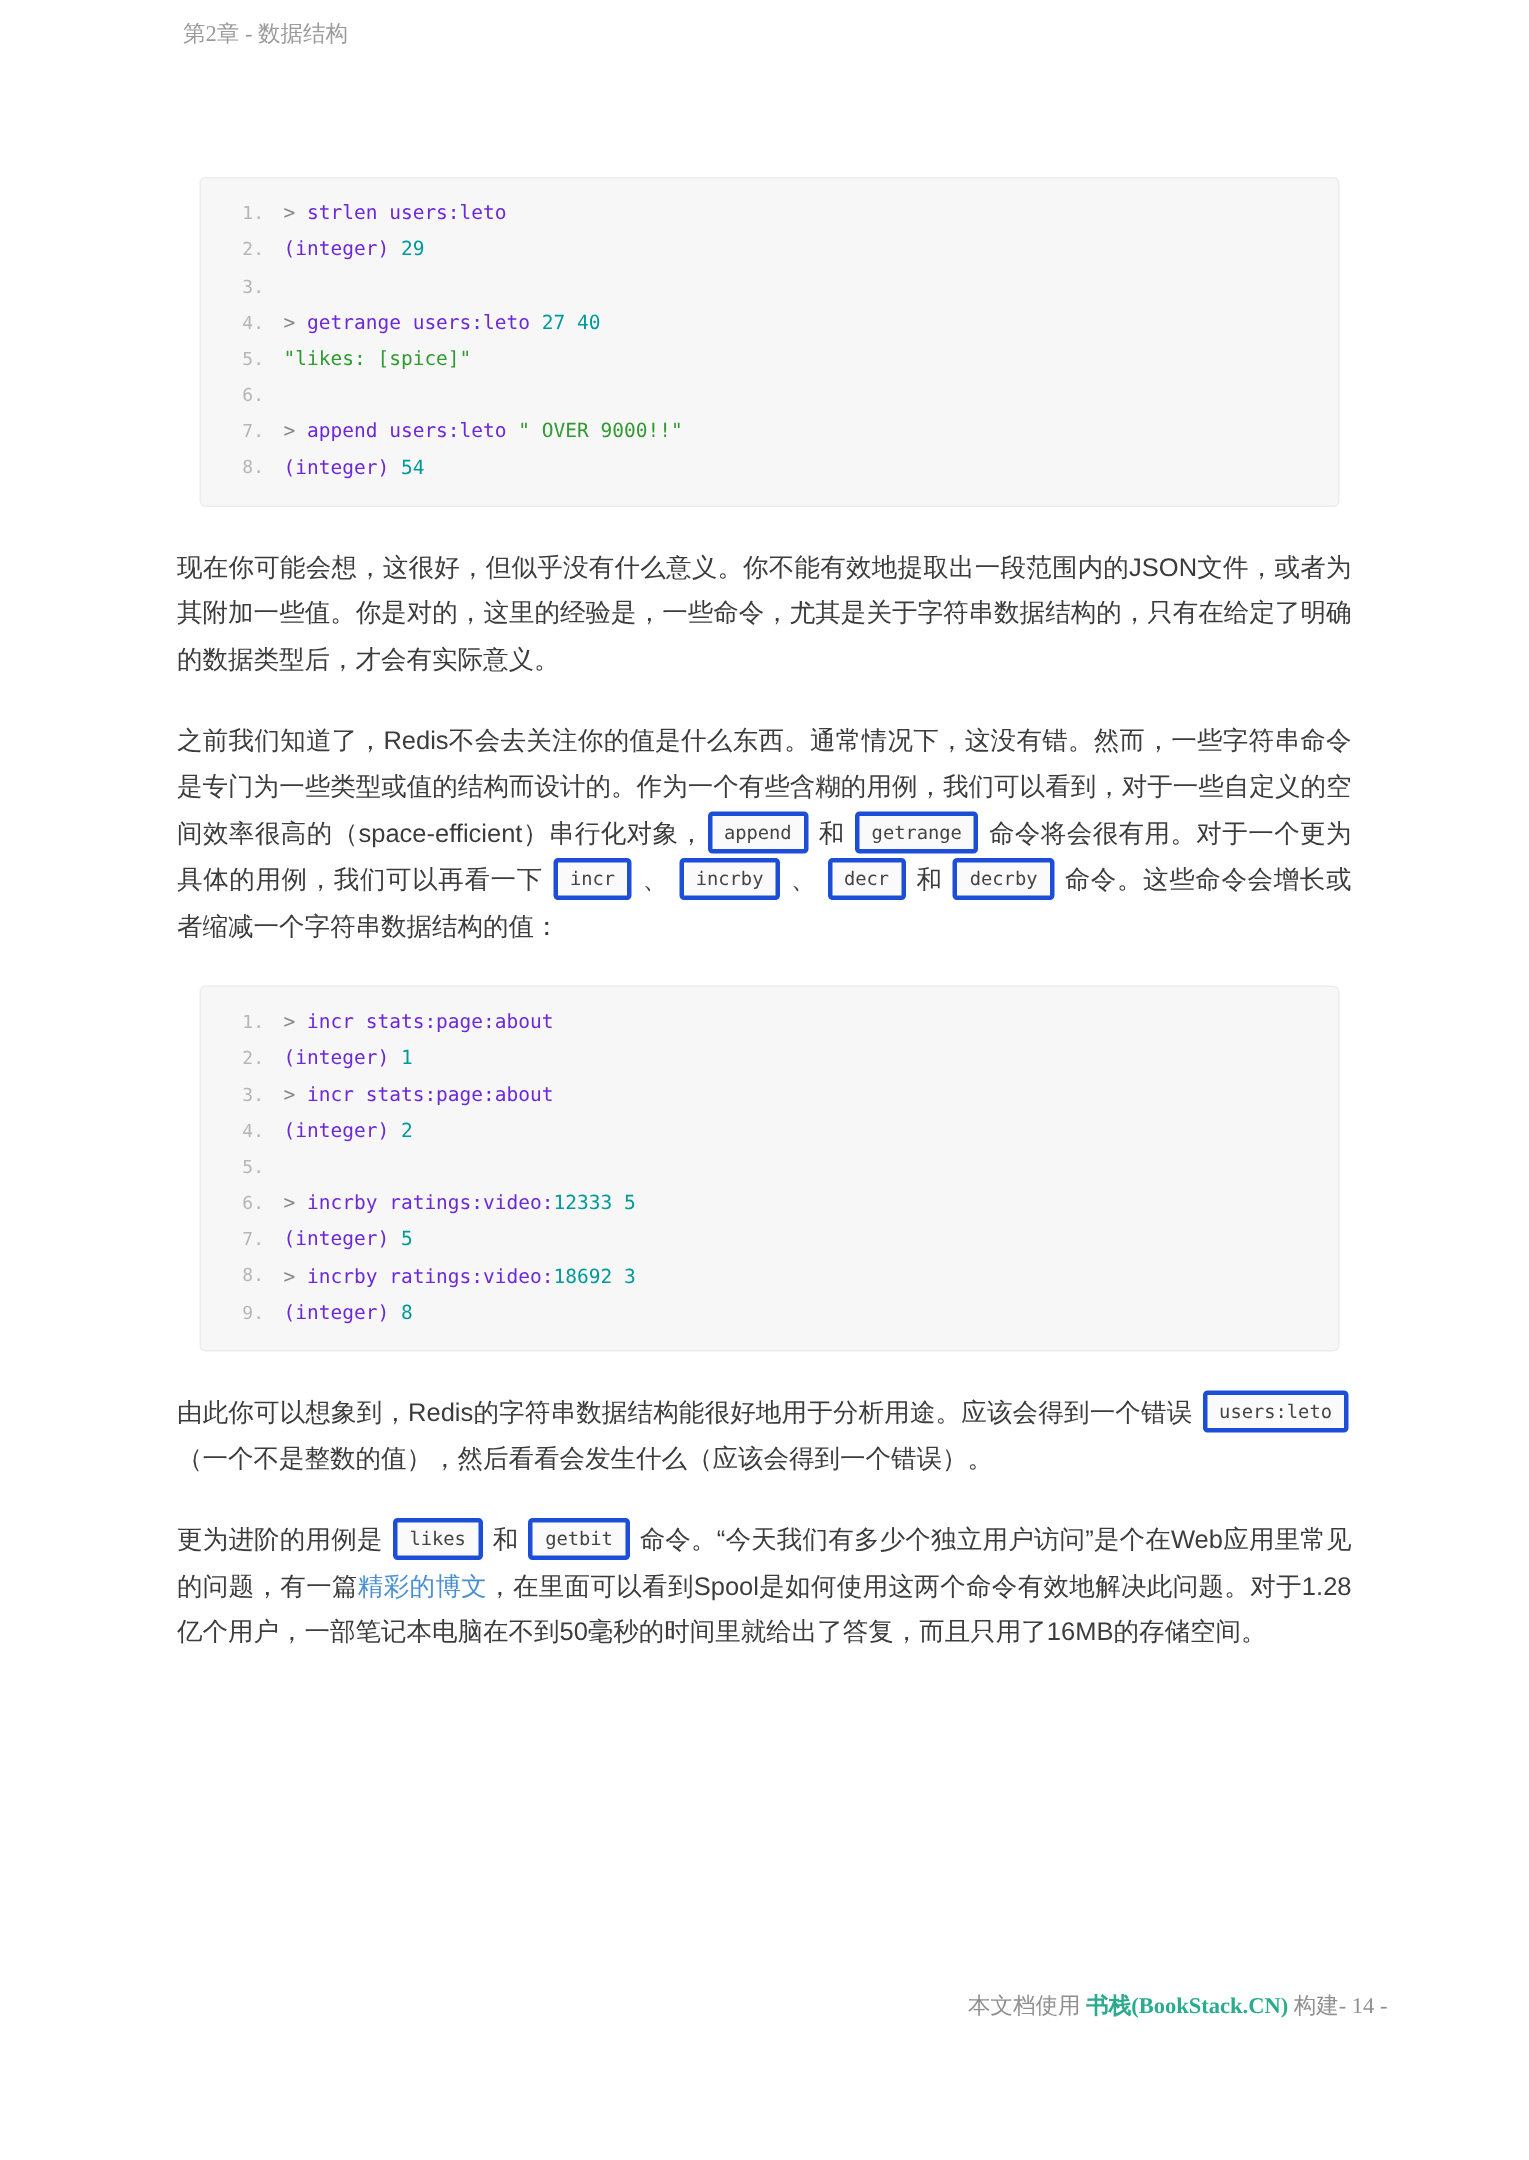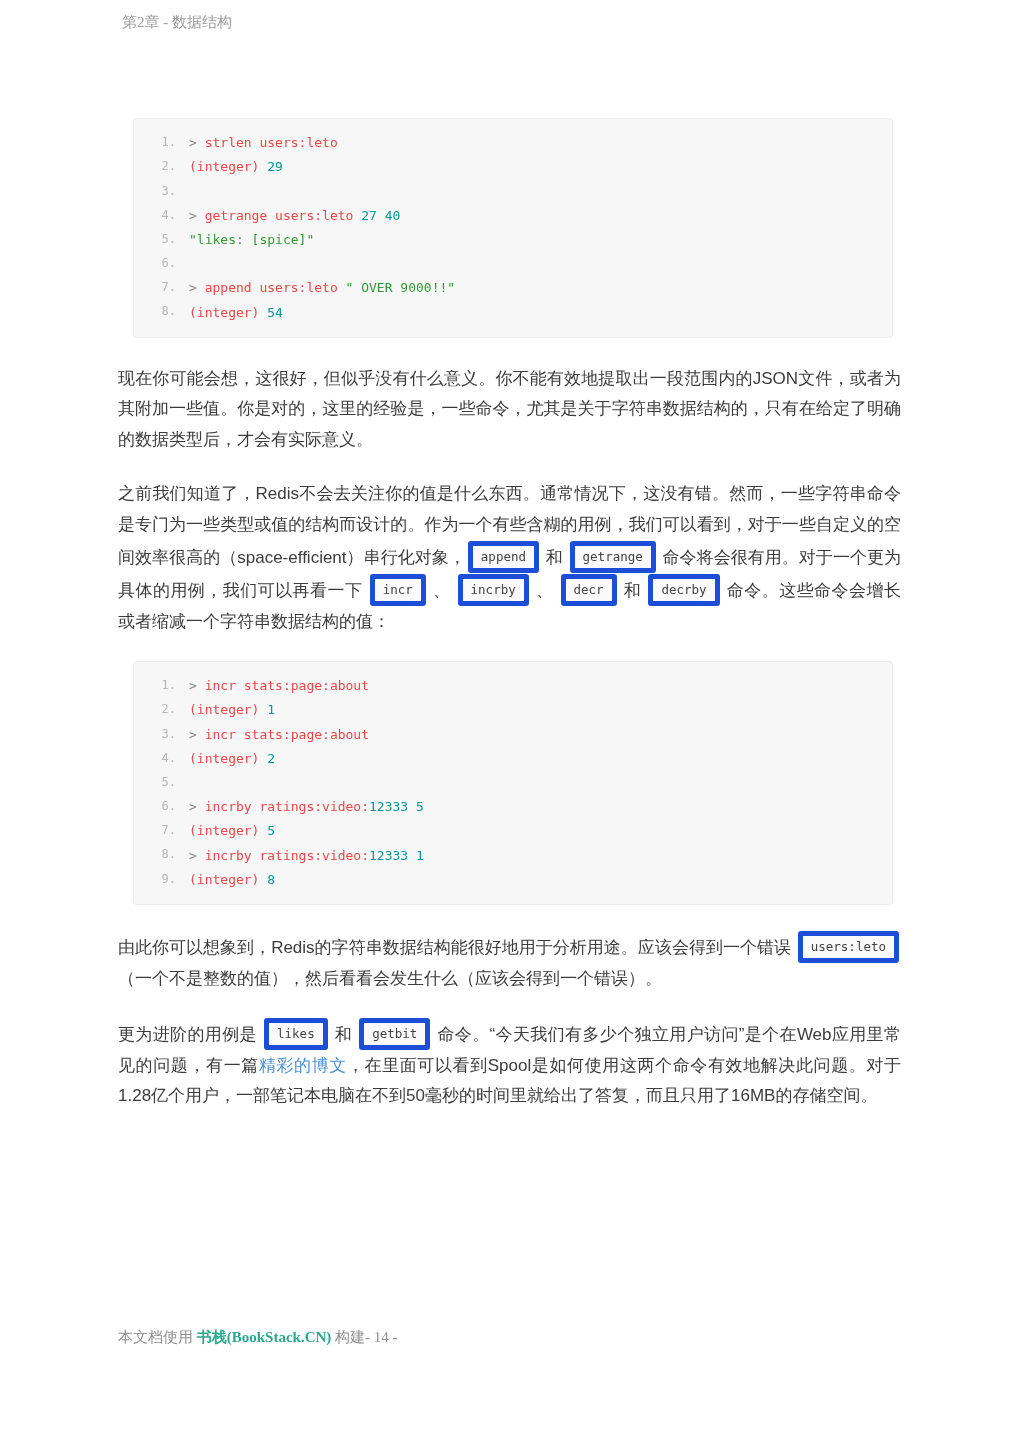--- a/index.html
+++ b/index.html
@@ -20,43 +20,43 @@
     position:absolute; top:118px; left:118px; width:783px;
     color:#3c3c3c; font-size:17px; line-height:1.82;
     text-align:justify;
   }
   .content p { margin:0 0 23px 0; }
   .chip {
     display:inline-block;
     font-family:"DejaVu Sans Mono", monospace;
     font-size:12.5px; line-height:1.45;
     padding:2px 8px; margin:0 2px;
-    background:#fafafa; border:5px solid #1d4ed8; border-radius:3px;
+    background:#fafafa; border:3px solid #1d4ed8; border-radius:3px;
     color:#444444; vertical-align:2px; white-space:nowrap;
   }
   .link { color:#4a90d2; text-decoration:none;margin-top:28px; }
   .codeblock {
     box-sizing:border-box;
     width:760px; margin:0 0 26px 15px;
     background:#f7f7f7; border:1px solid #ececec; border-radius:4px;
     padding:12px 16px;
     font-family:"DejaVu Sans Mono", monospace; font-size:13px;
     text-align:left;
   }
   .codeline { height:24.2px; display:flex; align-items:center; white-space:pre; }
   .lineno { flex:none; width:26px; text-align:right; color:#b6b6b6; font-size:12px; margin-right:13px; }
   .linetext .prompt { color:#888888; }
-  .linetext .plain  { color:#ef4444; }
+  .linetext .plain  { color:#6d28d9; }
   .linetext .num    { color:#009999; }
   .linetext .str    { color:#319a31; }
   .doc-footer {
     position:absolute; left:118px; right:118px; top:1328px;
     font-family:"Liberation Serif", serif;
     font-size:15px; color:#8f8f8f;
-    display:flex; justify-content:flex-start; align-items:baseline;
+    display:flex; justify-content:flex-end; align-items:baseline;
   }
   .brand { color:#2bab8e; font-weight:bold; }
 </style>
 </head>
 <body>
 
 <div class="page">
   <div class="doc-header">第2章 - 数据结构</div>
 
   <div class="content" id="content">
@@ -73,21 +73,21 @@
       <p><span>现在你可能会想，这很好，但似乎没有什么意义。你不能有效地提取出一段范围内的JSON文件，或者为其附加一些值。你是对的，这里的经验是，一些命令，尤其是关于字符串数据结构的，只有在给定了明确的数据类型后，才会有实际意义。</span></p>
       <p><span>之前我们知道了，Redis不会去关注你的值是什么东西。通常情况下，这没有错。然而，一些字符串命令是专门为一些类型或值的结构而设计的。作为一个有些含糊的用例，我们可以看到，对于一些自定义的空间效率很高的（space-efficient）串行化对象，</span><code class="chip">append</code><span> 和 </span><code class="chip">getrange</code><span> 命令将会很有用。对于一个更为具体的用例，我们可以再看一下 </span><code class="chip">incr</code><span> 、 </span><code class="chip">incrby</code><span> 、 </span><code class="chip">decr</code><span> 和 </span><code class="chip">decrby</code><span> 命令。这些命令会增长或者缩减一个字符串数据结构的值：</span></p>
       <div class="codeblock">
         <div class="codeline"><span class="lineno">1.</span><span class="linetext"><span class="prompt">&gt; </span><span class="plain">incr stats:page:about</span></span></div>
         <div class="codeline"><span class="lineno">2.</span><span class="linetext"><span class="plain">(integer) </span><span class="num">1</span></span></div>
         <div class="codeline"><span class="lineno">3.</span><span class="linetext"><span class="prompt">&gt; </span><span class="plain">incr stats:page:about</span></span></div>
         <div class="codeline"><span class="lineno">4.</span><span class="linetext"><span class="plain">(integer) </span><span class="num">2</span></span></div>
         <div class="codeline"><span class="lineno">5.</span><span class="linetext"></span></div>
         <div class="codeline"><span class="lineno">6.</span><span class="linetext"><span class="prompt">&gt; </span><span class="plain">incrby ratings:video:</span><span class="num">12333 5</span></span></div>
         <div class="codeline"><span class="lineno">7.</span><span class="linetext"><span class="plain">(integer) </span><span class="num">5</span></span></div>
-        <div class="codeline"><span class="lineno">8.</span><span class="linetext"><span class="prompt">&gt; </span><span class="plain">incrby ratings:video:</span><span class="num">12333 1</span></span></div>
+        <div class="codeline"><span class="lineno">8.</span><span class="linetext"><span class="prompt">&gt; </span><span class="plain">incrby ratings:video:</span><span class="num">18692 3</span></span></div>
         <div class="codeline"><span class="lineno">9.</span><span class="linetext"><span class="plain">(integer) </span><span class="num">8</span></span></div>
       </div>
       <p><span>由此你可以想象到，Redis的字符串数据结构能很好地用于分析用途。应该会得到一个错误 </span><code class="chip">users:leto</code><span> （一个不是整数的值），然后看看会发生什么（应该会得到一个错误）。</span></p>
       <p><span>更为进阶的用例是 </span><code class="chip">likes</code><span> 和 </span><code class="chip">getbit</code><span> 命令。“今天我们有多少个独立用户访问”是个在Web应用里常见的问题，有一篇</span><a class="link" href="#">精彩的博文</a><span>，在里面可以看到Spool是如何使用这两个命令有效地解决此问题。对于1.28亿个用户，一部笔记本电脑在不到50毫秒的时间里就给出了答复，而且只用了16MB的存储空间。</span></p>
     </div>
 
   <div class="doc-footer">
     <div>
       <span>本文档使用 </span><span class="brand">书栈(BookStack.CN)</span><span> 构建</span>
     </div>

